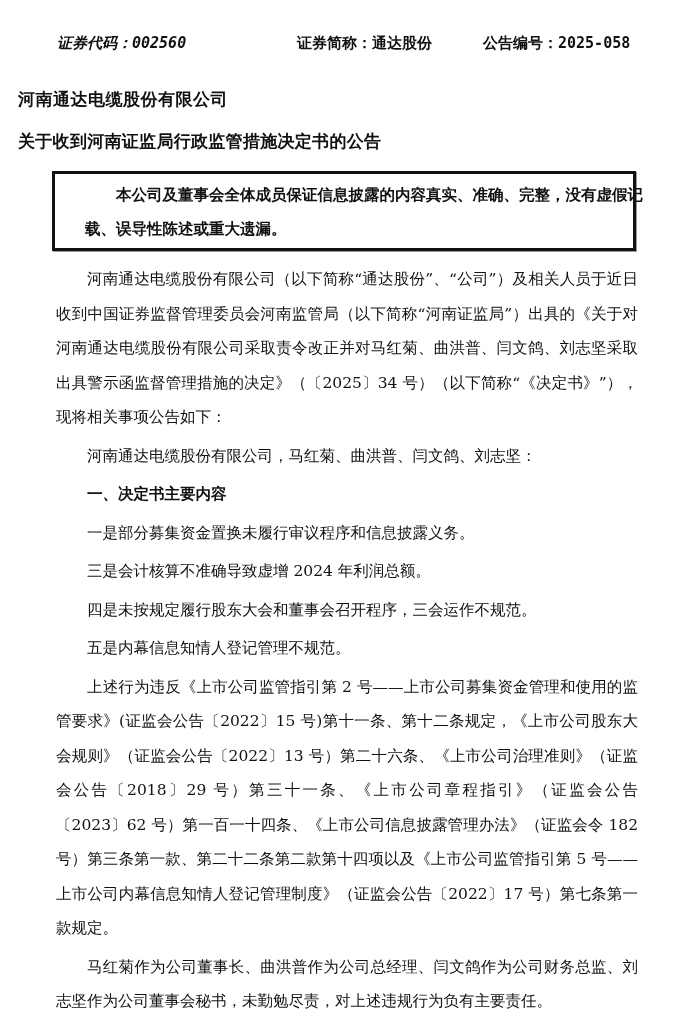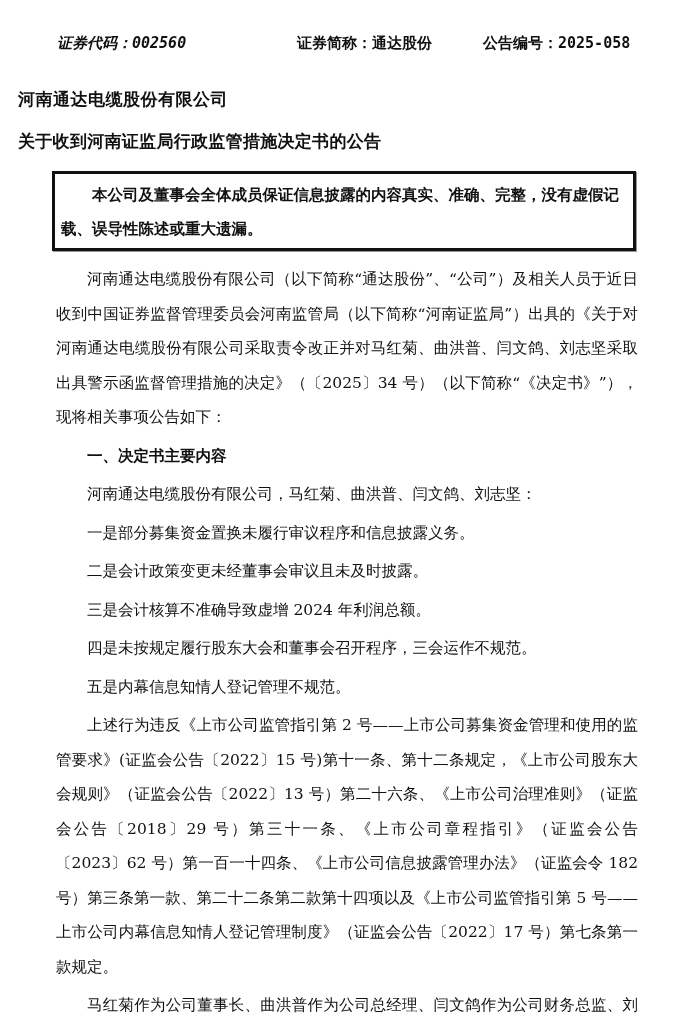--- a/index.html
+++ b/index.html
@@ -51,27 +51,26 @@
 <div class="header-row">
   <span id="code">证券代码：002560</span>
   <span id="abbr">证券简称：通达股份</span>
   <span id="num">公告编号：2025-058</span>
 </div>
 
 <div id="title1" class="title">河南通达电缆股份有限公司</div>
 <div id="title2" class="title">关于收到河南证监局行政监管措施决定书的公告</div>
 
 <div class="notice-box">
-  <p class="indent" style="top:4px;">本公司及董事会全体成员保证信息披露的内容真实、准确、完整，没有虚假记载、误导性陈述或重大遗漏。</p>
+  <p class="indent" style="top:4px;margin-left:24px;">本公司及董事会全体成员保证信息披露的内容真实、准确、完整，没有虚假记载、误导性陈述或重大遗漏。</p>
 </div>
 
 <div class="body-text" style="top:258px;">
   <p class="indent">河南通达电缆股份有限公司（以下简称“通达股份”、“公司”）及相关人员于近日收到中国证券监督管理委员会河南监管局（以下简称“河南证监局”）出具的《关于对河南通达电缆股份有限公司采取责令改正并对马红菊、曲洪普、闫文鸽、刘志坚采取出具警示函监督管理措施的决定》（〔2025〕34 号）（以下简称“《决定书》”），现将相关事项公告如下：</p>
+  <p class="indent">河南通达电缆股份有限公司，马红菊、曲洪普、闫文鸽、刘志坚：</p>
   <p class="indent section-heading">一、决定书主要内容</p>
-  <p class="indent">河南通达电缆股份有限公司，马红菊、曲洪普、闫文鸽、刘志坚：</p>
   <p class="indent">一是部分募集资金置换未履行审议程序和信息披露义务。</p>
-  <p class="indent">二是会计政策变更未经董事会审议且未及时披露。</p>
   <p class="indent">三是会计核算不准确导致虚增 2024 年利润总额。</p>
   <p class="indent">四是未按规定履行股东大会和董事会召开程序，三会运作不规范。</p>
   <p class="indent">五是内幕信息知情人登记管理不规范。</p>
   <p class="indent">上述行为违反《上市公司监管指引第 2 号——上市公司募集资金管理和使用的监管要求》(证监会公告〔2022〕15 号)第十一条、第十二条规定，《上市公司股东大会规则》（证监会公告〔2022〕13 号）第二十六条、《上市公司治理准则》（证监会公告〔2018〕29 号）第三十一条、《上市公司章程指引》（证监会公告〔2023〕62 号）第一百一十四条、《上市公司信息披露管理办法》（证监会令 182 号）第三条第一款、第二十二条第二款第十四项以及《上市公司监管指引第 5 号——上市公司内幕信息知情人登记管理制度》（证监会公告〔2022〕17 号）第七条第一款规定。</p>
   <p class="indent">马红菊作为公司董事长、曲洪普作为公司总经理、闫文鸽作为公司财务总监、刘志坚作为公司董事会秘书，未勤勉尽责，对上述违规行为负有主要责任。</p>
 </div>
 
 </body></html>

